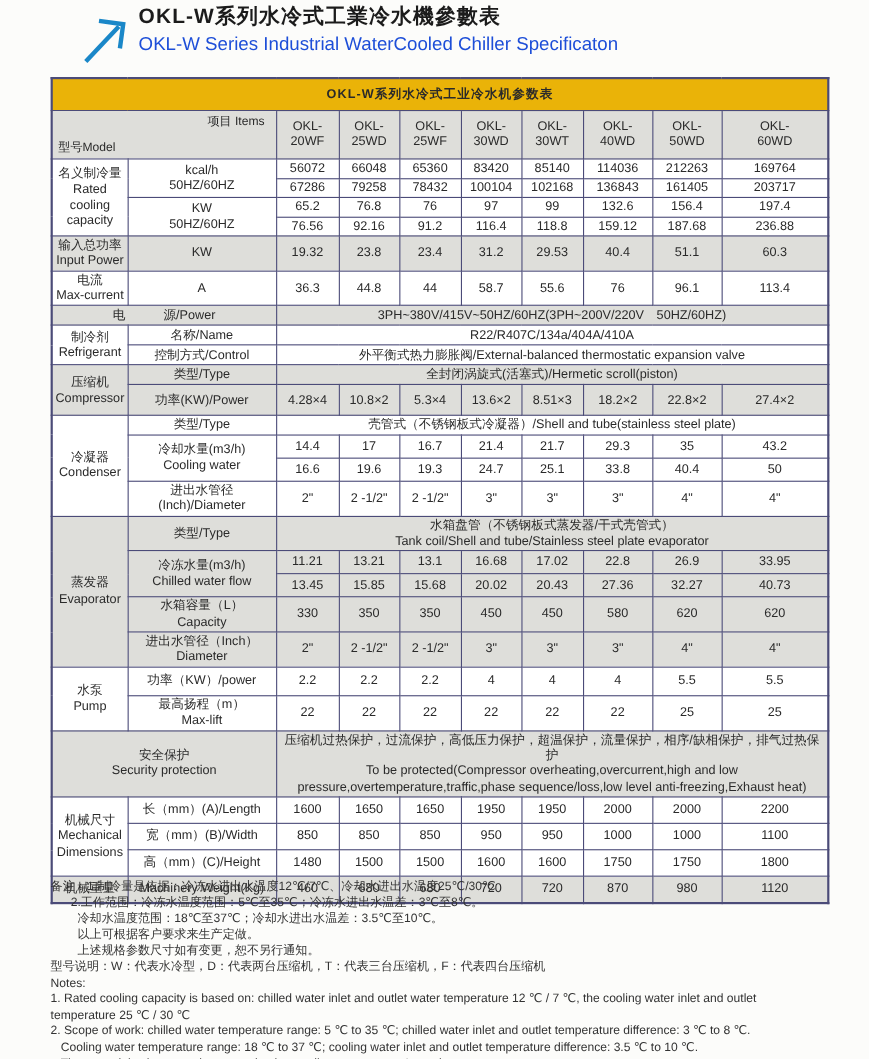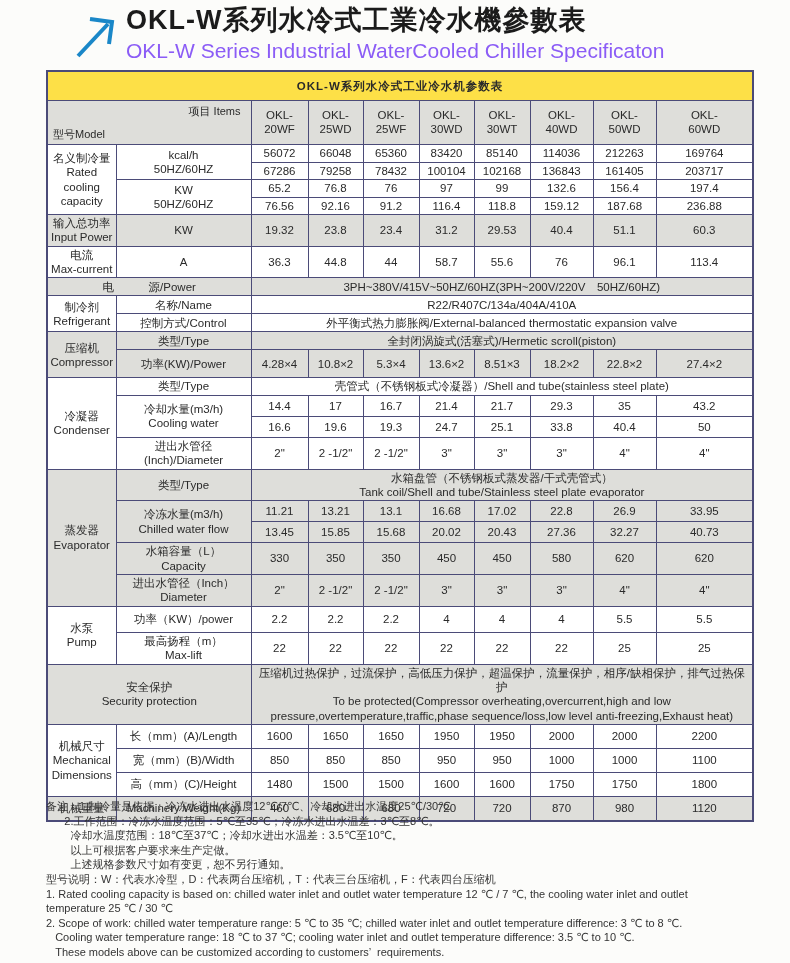--- a/index.html
+++ b/index.html
@@ -10,39 +10,39 @@
     color:#222;
     position:relative;
     overflow:hidden;
   }
   .page{position:relative;width:790px;height:963px;}
 
   
   .doc-header{position:absolute;top:6px;left:70px;display:flex;align-items:flex-start;}
   .logo{width:48px;height:50px;margin-right:8px;margin-top:4px;}
   .titles{display:flex;flex-direction:column;}
-  .title-zh{font-size:27px;font-weight:bold;color:#1b1b1b;letter-spacing:1px;line-height:1.1;}
-  .title-en{font-size:21px;color:#8b5cf6;margin-top:3px;}
+  .title-zh{font-size:19px;font-weight:bold;color:#1b1b1b;letter-spacing:1px;line-height:1.1;}
+  .title-en{font-size:17px;color:#1d4ed8;margin-top:3px;}
 
   
   table.spec{
     position:absolute;top:70px;left:46px;
     width:706px;border-collapse:collapse;table-layout:fixed;
     border:2px solid #4b4b78;
   }
   table.spec td{
     border:1px solid #4b4b78;
     text-align:center;vertical-align:middle;
     padding:1px 2px;
     font-size:11.5px;line-height:1.25;
     white-space:pre-line;
     color:#2a2a2a;
   }
   td.caption{
-    background:#fde047;color:#ffffff;
+    background:#eab308;color:#ffffff;
     font-size:17px;font-weight:bold;
     height:26px;letter-spacing:1px;
   }
   tr.head td{background:#dededa;height:30px;font-size:11.5px;line-height:1.2;}
   tr.gray td{background:#dededa;}
   tr.white td{background:#ffffff;}
   td.g{font-size:11px;}
   td.i{font-size:11px;}
   td.v{font-size:11.5px;}
   td.w{font-size:11.5px;}
@@ -412,20 +412,21 @@
   <div class="notes">
     <div id="notes-zh">
         <div class="line">备注：1.制冷量是依据：冷冻水进出水温度12℃/7℃、冷却水进出水温度25℃/30℃</div>
         <div class="line">      2.工作范围：冷冻水温度范围：5℃至35℃；冷冻水进出水温差：3℃至8℃。</div>
         <div class="line">        冷却水温度范围：18℃至37℃；冷却水进出水温差：3.5℃至10℃。</div>
         <div class="line">        以上可根据客户要求来生产定做。</div>
         <div class="line">        上述规格参数尺寸如有变更，恕不另行通知。</div>
         <div class="line">型号说明：W：代表水冷型，D：代表两台压缩机，T：代表三台压缩机，F：代表四台压缩机</div>
       </div>
     <div id="notes-en">
+        <div class="line">Notes:</div>
         <div class="line">1. Rated cooling capacity is based on: chilled water inlet and outlet water temperature 12 ℃ / 7 ℃, the cooling water inlet and outlet</div>
         <div class="line">temperature 25 ℃ / 30 ℃</div>
         <div class="line">2. Scope of work: chilled water temperature range: 5 ℃ to 35 ℃; chilled water inlet and outlet temperature difference: 3 ℃ to 8 ℃.</div>
         <div class="line">   Cooling water temperature range: 18 ℃ to 37 ℃; cooling water inlet and outlet temperature difference: 3.5 ℃ to 10 ℃.</div>
         <div class="line">   These models above can be customized according to customers’  requirements.</div>
       </div>
   </div>
 
 </div>
 

